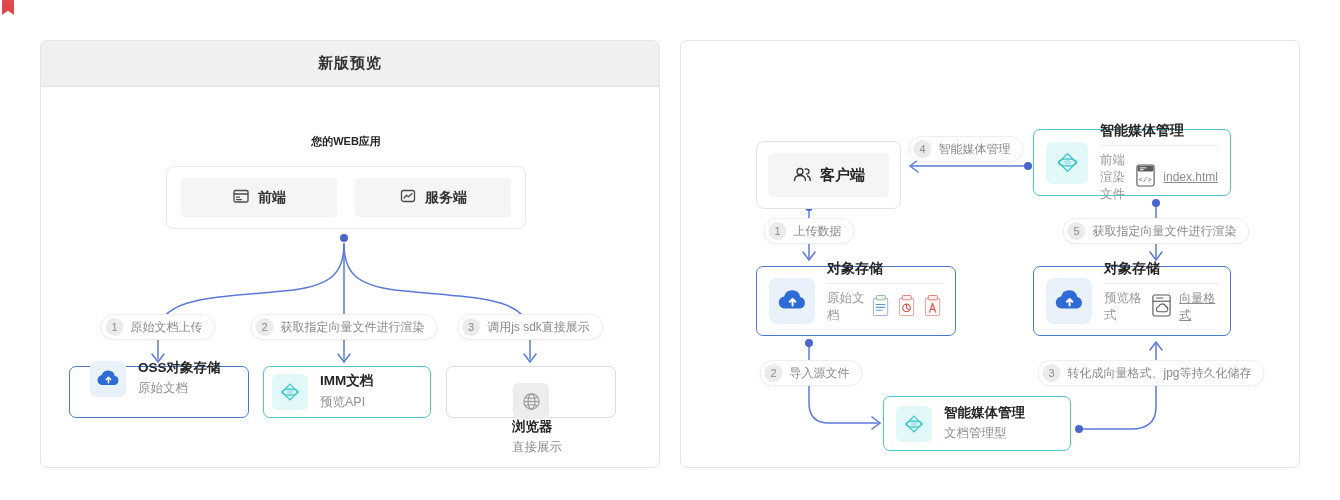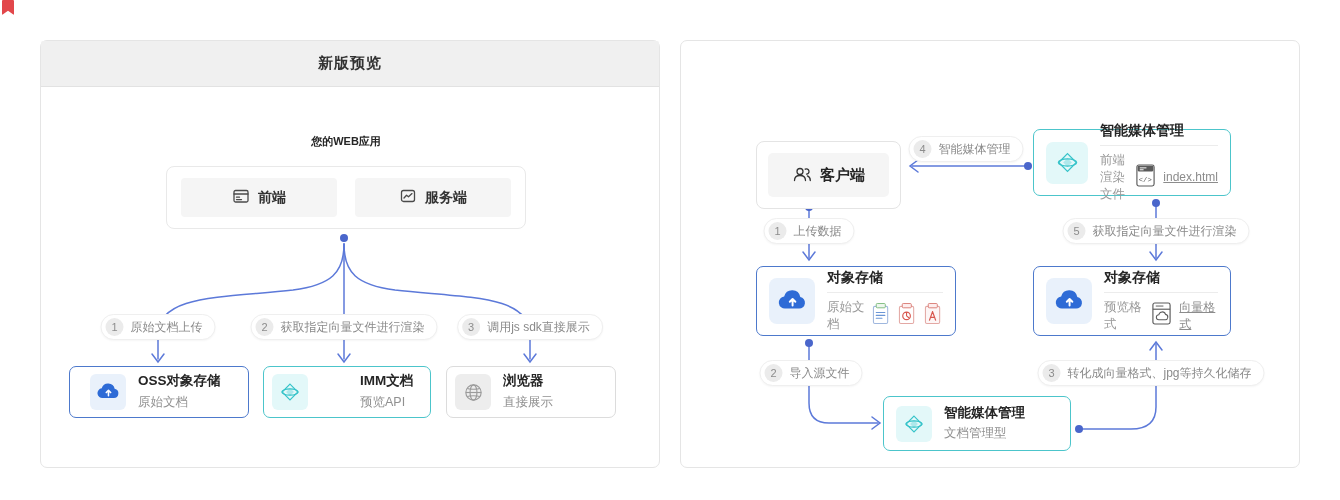--- a/index.html
+++ b/index.html
@@ -22,21 +22,21 @@
 
   .pill { position:absolute; transform:translate(-50%,-50%); background:#fff; border:1px solid #efefef;
     border-radius:999px; display:flex; align-items:center; gap:7px; padding:3px 12px 3px 4px;
     white-space:nowrap; box-shadow:0 1px 2px rgba(0,0,0,0.04); z-index:3; }
   .pill .num { width:18px; height:18px; border-radius:50%; background:#ebebeb; color:#8c8c8c;
     font-size:11px; display:flex; align-items:center; justify-content:center; flex:none; }
   .pill .lbl { font-size:12px; color:#8a8a8a; }
 
   .card { position:absolute; background:#fff; border-radius:7px; display:flex; align-items:center;
     box-sizing:border-box; z-index:2; }
-  .blue-border { border:1px solid #4d79cc; }
+  .blue-border { border:1px solid #4d79cc;align-items:flex-end; }
   .teal-border { border:1px solid #4cc5cb; }
   .gray-border { border:1px solid #dcdcdc; }
   .light-border { border:1px solid #e4e4e4;margin-top:10px; }
   .ic { border-radius:6px; display:flex; align-items:center; justify-content:center; flex:none; }
   .ic-blue { background:#e9f1fb; }
   .ic-teal { background:#e3f8f9; }
   .ic-gray { background:#ededed; }
   .ic36 { width:36px; height:36px; }
   .ic42 { width:42px; height:42px; border-radius:7px; }
   .ic46 { width:46px; height:46px; border-radius:8px; }
@@ -52,22 +52,22 @@
   
   #webapp-title { position:absolute; left:125px; top:93px; width:360px; text-align:center;
     font-size:11px; font-weight:bold; color:#262626; }
   #app-box { position:absolute; left:125px; top:125px; width:360px; height:63px;
     border:1px solid #e9e9e9; border-radius:8px; box-sizing:border-box; display:flex;
     align-items:center; justify-content:space-between; padding:0 14px; }
   .app-btn { width:156px; height:39px; background:#f5f5f5; border-radius:4px; display:flex;
     align-items:center; justify-content:center; gap:8px; font-size:14px; font-weight:bold; color:#333; }
 
   #card-oss     { left:28px;  top:325px; width:180px; height:52px; padding:20px; }
-  #card-immdoc  { left:222px; top:325px; width:168px; height:52px; padding:8px;gap:40px; }
-  #card-browser { left:405px; top:325px; width:170px; height:52px; padding:8px; }
+  #card-immdoc  { left:222px; top:325px; width:168px; height:52px; padding:8px; }
+  #card-browser { left:405px; top:325px; width:170px; height:52px; padding:16px;flex-direction:column; }
 
   
   #client-card { left:75px; top:90px; width:145px; height:68px; border-radius:8px; padding:11px; }
   #client-inner { width:100%; height:100%; background:#f5f5f5; border-radius:5px; display:flex;
     align-items:center; justify-content:center; gap:8px; font-size:15px; font-weight:bold; color:#262626; }
   #imm-top-card   { left:352px; top:88px;  width:198px; height:67px; padding:10px 12px; }
   #oss-left-card  { left:75px;  top:225px; width:200px; height:70px; padding:11px 12px; }
   #oss-right-card { left:352px; top:225px; width:198px; height:70px; padding:11px 12px; }
   #imm-bottom-card{ left:202px; top:355px; width:188px; height:55px; padding:9px 12px; }
 </style>

